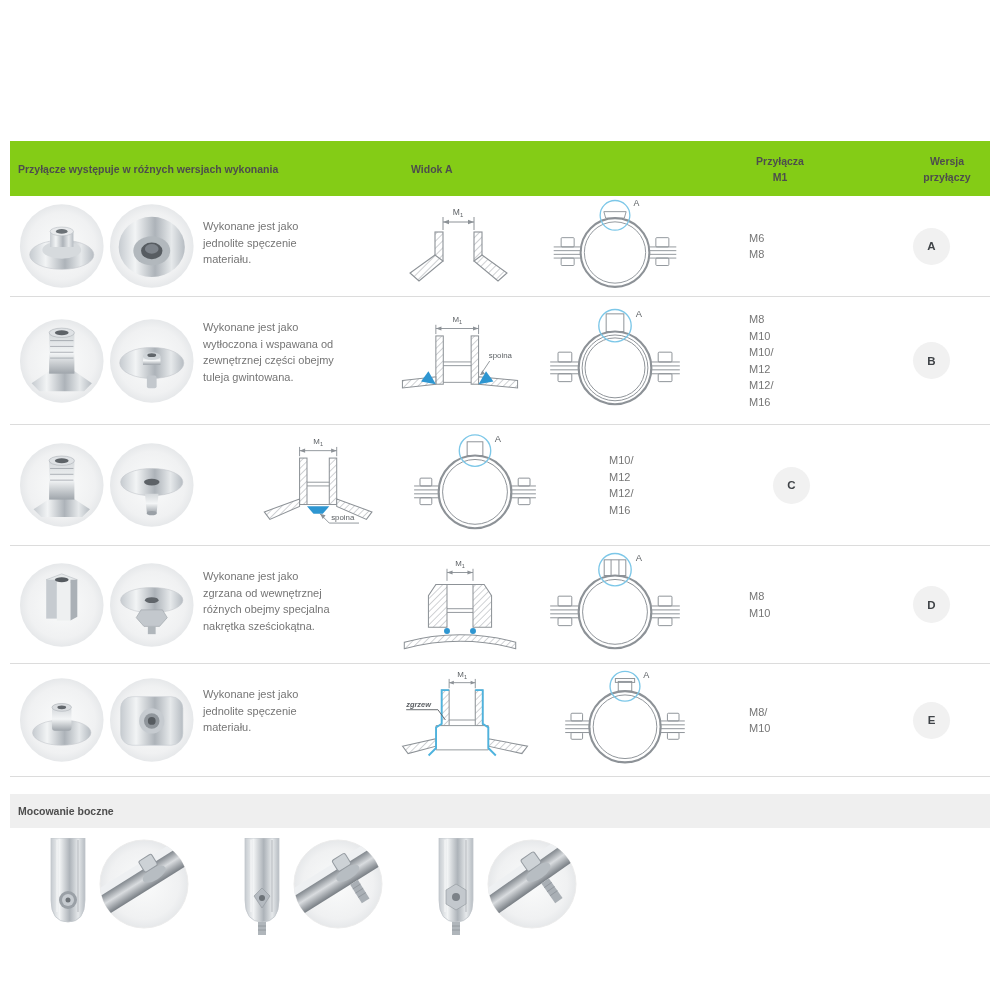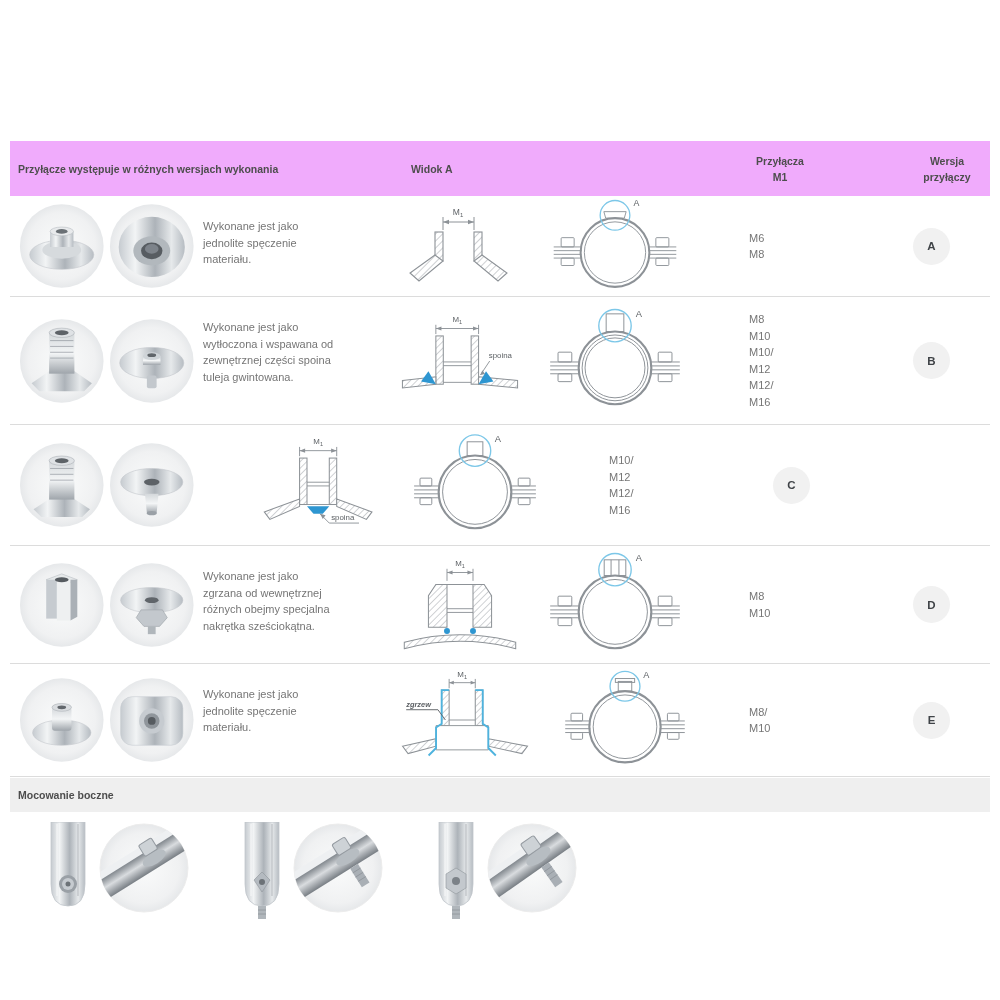--- a/index.html
+++ b/index.html
@@ -1,34 +1,34 @@
 <!DOCTYPE html>
 <html><head>
 <meta charset="utf-8">
 <style>
   *{margin:0;padding:0;box-sizing:border-box}
   html,body{width:1000px;height:1000px;background:#fff;font-family:"Liberation Sans",sans-serif}
   .page{position:relative;width:1000px;height:1000px;overflow:hidden}
   .title{position:absolute;left:10px;top:74px;font-size:21px;line-height:1.15;font-weight:700;color:#1e3d7e;white-space:pre-line;letter-spacing:.2px}
   .table{position:absolute;left:10px;top:141px;width:980px}
-  .thead{position:relative;height:55px;background:#f0abfc;font-size:10.5px;font-weight:700;color:#4d4d4d}
+  .thead{position:relative;height:55px;background:#84cc16;font-size:10.5px;font-weight:700;color:#4d4d4d}
   .th{position:absolute;top:50%;transform:translateY(-50%)}
   .th1{left:8px}
   .th2{left:401px}
   .th3{left:715px;width:110px;text-align:center;white-space:pre-line;line-height:1.55}
   .th4{left:882px;width:110px;text-align:center;white-space:pre-line;line-height:1.55}
   .row{display:flex;align-items:center;border-bottom:1px solid #dcdcdc}
   .r-a{height:101px}.r-b{height:128px}.r-c{height:121px}.r-d{height:118px}.r-e{height:113px}
   .c-photos{width:185px;padding-left:8px;display:flex;gap:2px;align-items:center;flex:none}
   .c-desc{width:132px;margin-left:8px;align-self:flex-start;padding-top:22px;font-size:11px;line-height:1.5;color:#757575;flex:none}
   .c-view{width:330px;margin-left:60px;display:flex;align-items:center;gap:6px;flex:none}
   .c-m1{width:105px;margin-left:19px;padding-left:5px;font-size:11px;line-height:1.5;color:#757575;white-space:pre-line;flex:none}
   .c-ver{width:105px;margin-left:30px;display:flex;justify-content:center;flex:none}
   .badge{width:37px;height:37px;border-radius:50%;background:#f1f1f1;color:#3f4347;font-size:11.5px;font-weight:700;display:flex;align-items:center;justify-content:center}
-  .section-bar{height:34px;margin-top:1px;background:#efefef;display:flex;align-items:center;padding-left:8px;font-size:10.5px;font-weight:700;color:#4d4d4d}
+  .section-bar{height:34px;margin-top:17px;background:#efefef;display:flex;align-items:center;padding-left:8px;font-size:10.5px;font-weight:700;color:#4d4d4d}
   .bottom{margin-top:10px;padding-left:32px;display:flex;align-items:flex-start}
   .pair{display:flex;align-items:flex-start;gap:4px;margin-right:46px}
   .cs text,.cl text{font-size:8.5px;fill:#5d6165;font-family:"Liberation Sans",sans-serif}
   .cs .lbl{font-size:8.5px}
   .cs .lbl-b{font-size:8px;font-style:italic;font-weight:700}
   .cl .vlbl{font-size:9.5px}
 </style>
 </head>
 <body>
 
@@ -164,21 +164,21 @@
         </svg>
         <svg width="88" height="88" viewBox="0 0 90 90">
           <circle cx="45" cy="45" r="43" fill="url(#pb)"></circle>
           <ellipse cx="45" cy="47" rx="33" ry="16" fill="url(#mh)" stroke="#c2c7cb" stroke-width=".6"></ellipse>
           <rect x="36" y="40" width="18" height="9" fill="url(#mv)"></rect>
           <ellipse cx="45" cy="40" rx="9" ry="4" fill="#cfd4d8"></ellipse>
           <ellipse cx="45" cy="39" rx="4.5" ry="2" fill="#60656a"></ellipse>
           <rect x="40" y="60" width="10" height="13" rx="2" fill="#c3c8cd"></rect>
         </svg>
       </div>
-      <div class="c-desc">Wykonane jest jako wytłoczona i wspawana od zewnętrznej części spoina tuleja gwintowana.</div>
+      <div class="c-desc">Wykonane jest jako wytłoczona i wspawana od zewnętrznej części obejmy tuleja gwintowana.</div>
       <div class="c-view">
         <svg class="cs" width="130" height="110" viewBox="0 0 140 110">
           <g stroke="#8d9297" stroke-width="1">
             <line x1="44" y1="26" x2="44" y2="16"></line>
               <line x1="90" y1="26" x2="90" y2="16"></line>
             <line x1="44" y1="20" x2="90" y2="20"></line>
           </g>
           <path d="M44,20 l6,-2.2 v4.4 z" fill="#8d9297"></path>
             <path d="M90,20 l-6,-2.2 v4.4 z" fill="#8d9297"></path>
           <text class="lbl" x="67" y="13" text-anchor="middle"><tspan>M</tspan><tspan dy="2" style="font-size:6px">1</tspan></text>

